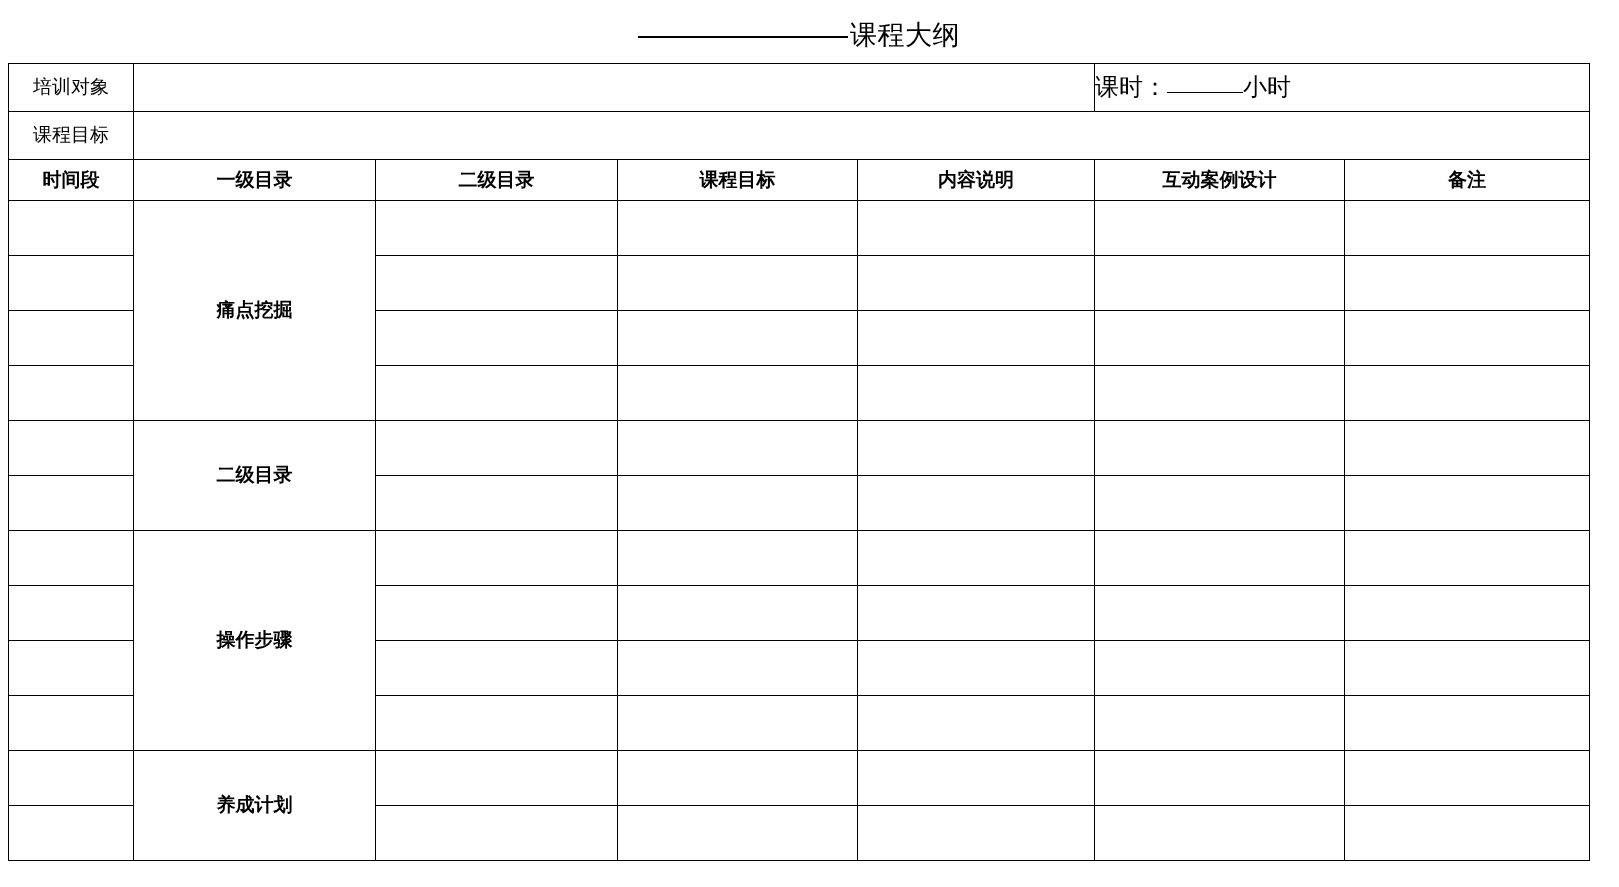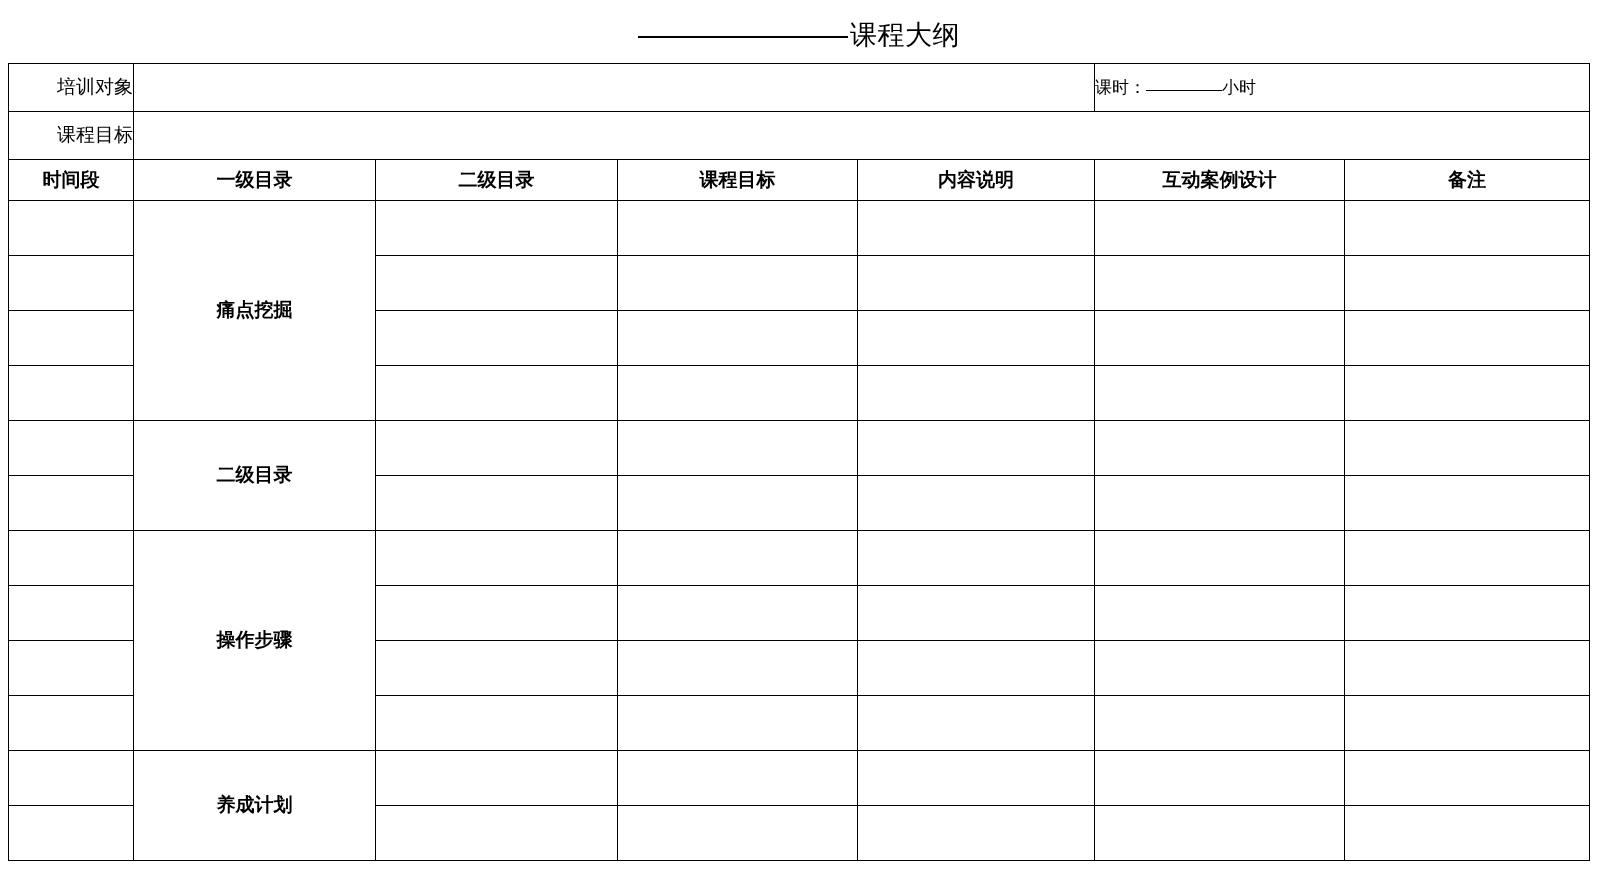--- a/index.html
+++ b/index.html
@@ -46,29 +46,29 @@
   }
   .title-blank {
     display: inline-block;
     border-bottom: 2px solid #000;
     width: 210px;
     vertical-align: 6px;
     margin-right: 2px;
   }
   
   .info-label {
-    text-align: right;
+    text-align: center;
     font-size: 19px;
     height: 48px;
   }
   .info-blank {
     height: 48px;
   }
   .hours-cell {
-    font-size: 17px;
+    font-size: 24px;
     padding-left: 12px;
     height: 48px;
     white-space: nowrap;
   }
   .hours-blank {
     display: inline-block;
     border-bottom: 1.5px solid #000;
     width: 76px;
     vertical-align: 2px;
   }

